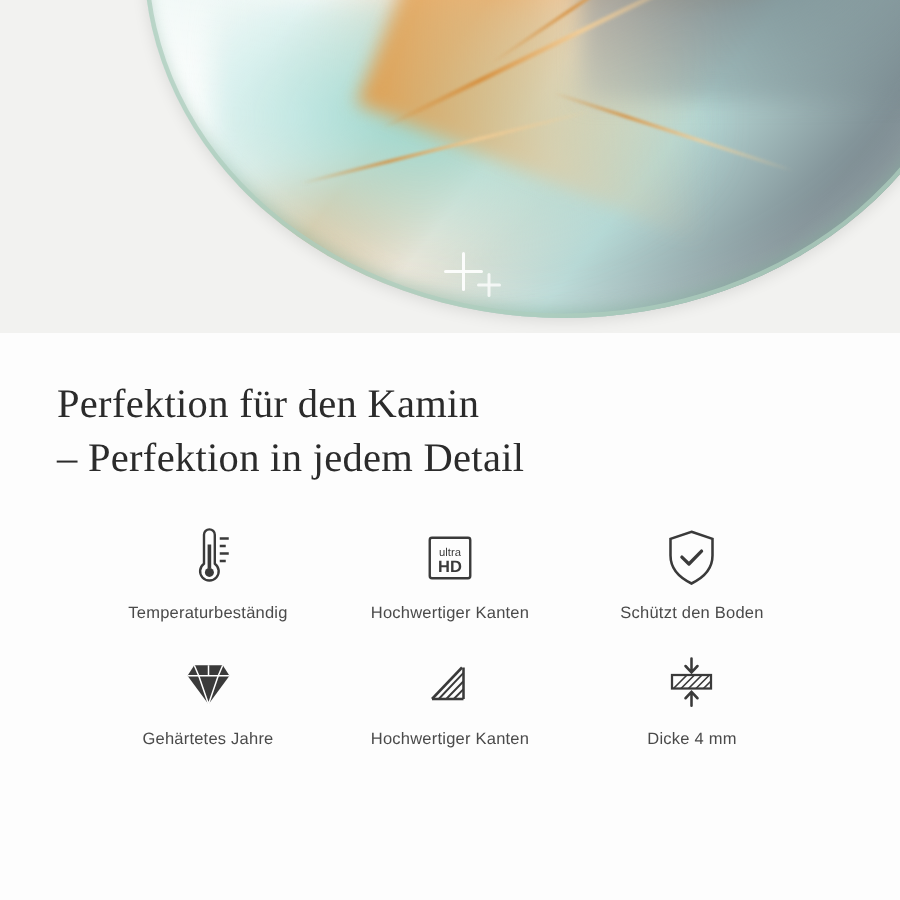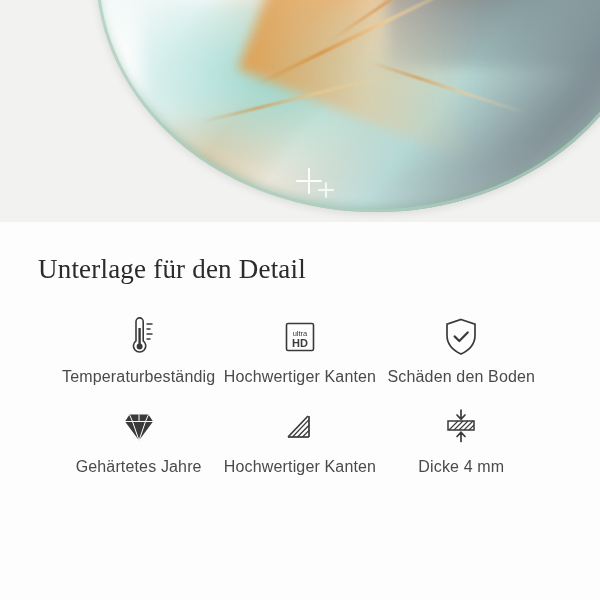--- a/index.html
+++ b/index.html
@@ -165,21 +165,21 @@
     justify-content: flex-start;
   }
   .feature-icon {
     height: 46px;
     display: flex;
     align-items: center;
     justify-content: center;
   }
   .feature-label {
     margin-top: 8px;
-    font-size: 16px;
+    font-size: 11px;
     color: #4a4a4a;
     text-align: center;
     letter-spacing: .15px;
   }
   svg { display: block; }
 </style>
 </head>
 <body>
 
 <div class="page">
@@ -195,21 +195,22 @@
       <div class="gold-line g3"></div>
       <div class="gold-line g4"></div>
     </div>
     <div class="plate-edge"></div>
     <div class="sparkle s1"></div>
     <div class="sparkle s2"></div>
   </div>
 
   <div class="content">
     <h1 class="headline">
-      <span>Unterlage für den Detail</span>
+      <span>Perfektion für den Kamin</span>
+      <span class="line2">– Perfektion in jedem Detail</span>
     </h1>
 
     <div class="features">
 
       <div class="feature">
         <div class="feature-icon">
           <svg width="40" height="44" viewBox="0 0 40 44" fill="none" stroke="#3a3a3a" stroke-width="1.6">
             <path d="M17 6.5a3.6 3.6 0 0 1 7.2 0v19.3a6.2 6.2 0 1 1-7.2 0V6.5z"></path>
             <circle cx="20.6" cy="31.6" r="3" fill="#3a3a3a" stroke="none"></circle>
             <rect x="19.4" y="13" width="2.4" height="16" fill="#3a3a3a" stroke="none"></rect>
@@ -230,21 +231,21 @@
         <div class="feature-label">Hochwertiger Kanten</div>
       </div>
 
       <div class="feature">
         <div class="feature-icon">
           <svg width="42" height="44" viewBox="0 0 42 44">
             <path d="M21 4.5 35 9.2v11.2c0 8.4-5.6 14.6-14 18.6-8.4-4-14-10.2-14-18.6V9.2L21 4.5z" fill="none" stroke="#3a3a3a" stroke-width="1.7"></path>
             <path d="M14.6 21.4 19.3 26l8.4-8.6" fill="none" stroke="#3a3a3a" stroke-width="2.2" stroke-linecap="round" stroke-linejoin="round"></path>
           </svg>
         </div>
-        <div class="feature-label">Schäden den Boden</div>
+        <div class="feature-label">Schützt den Boden</div>
       </div>
 
       <div class="feature">
         <div class="feature-icon">
           <svg width="46" height="40" viewBox="0 0 46 40">
             <path d="M9 14.5h28L23 33.5 9 14.5z" fill="#3a3a3a"></path>
             <path d="M13.5 7.5h19l4.5 7H9l4.5-7z" fill="#3a3a3a"></path>
             <path d="M9 14.5h28" stroke="#ffffff" stroke-width="1"></path>
             <path d="M16.5 14.5 23 33.5l6.5-19" stroke="#ffffff" stroke-width="1" fill="none"></path>
             <path d="M13.5 7.5 16.5 14.5M32.5 7.5 29.5 14.5M23 7.5v7" stroke="#ffffff" stroke-width="1"></path>

